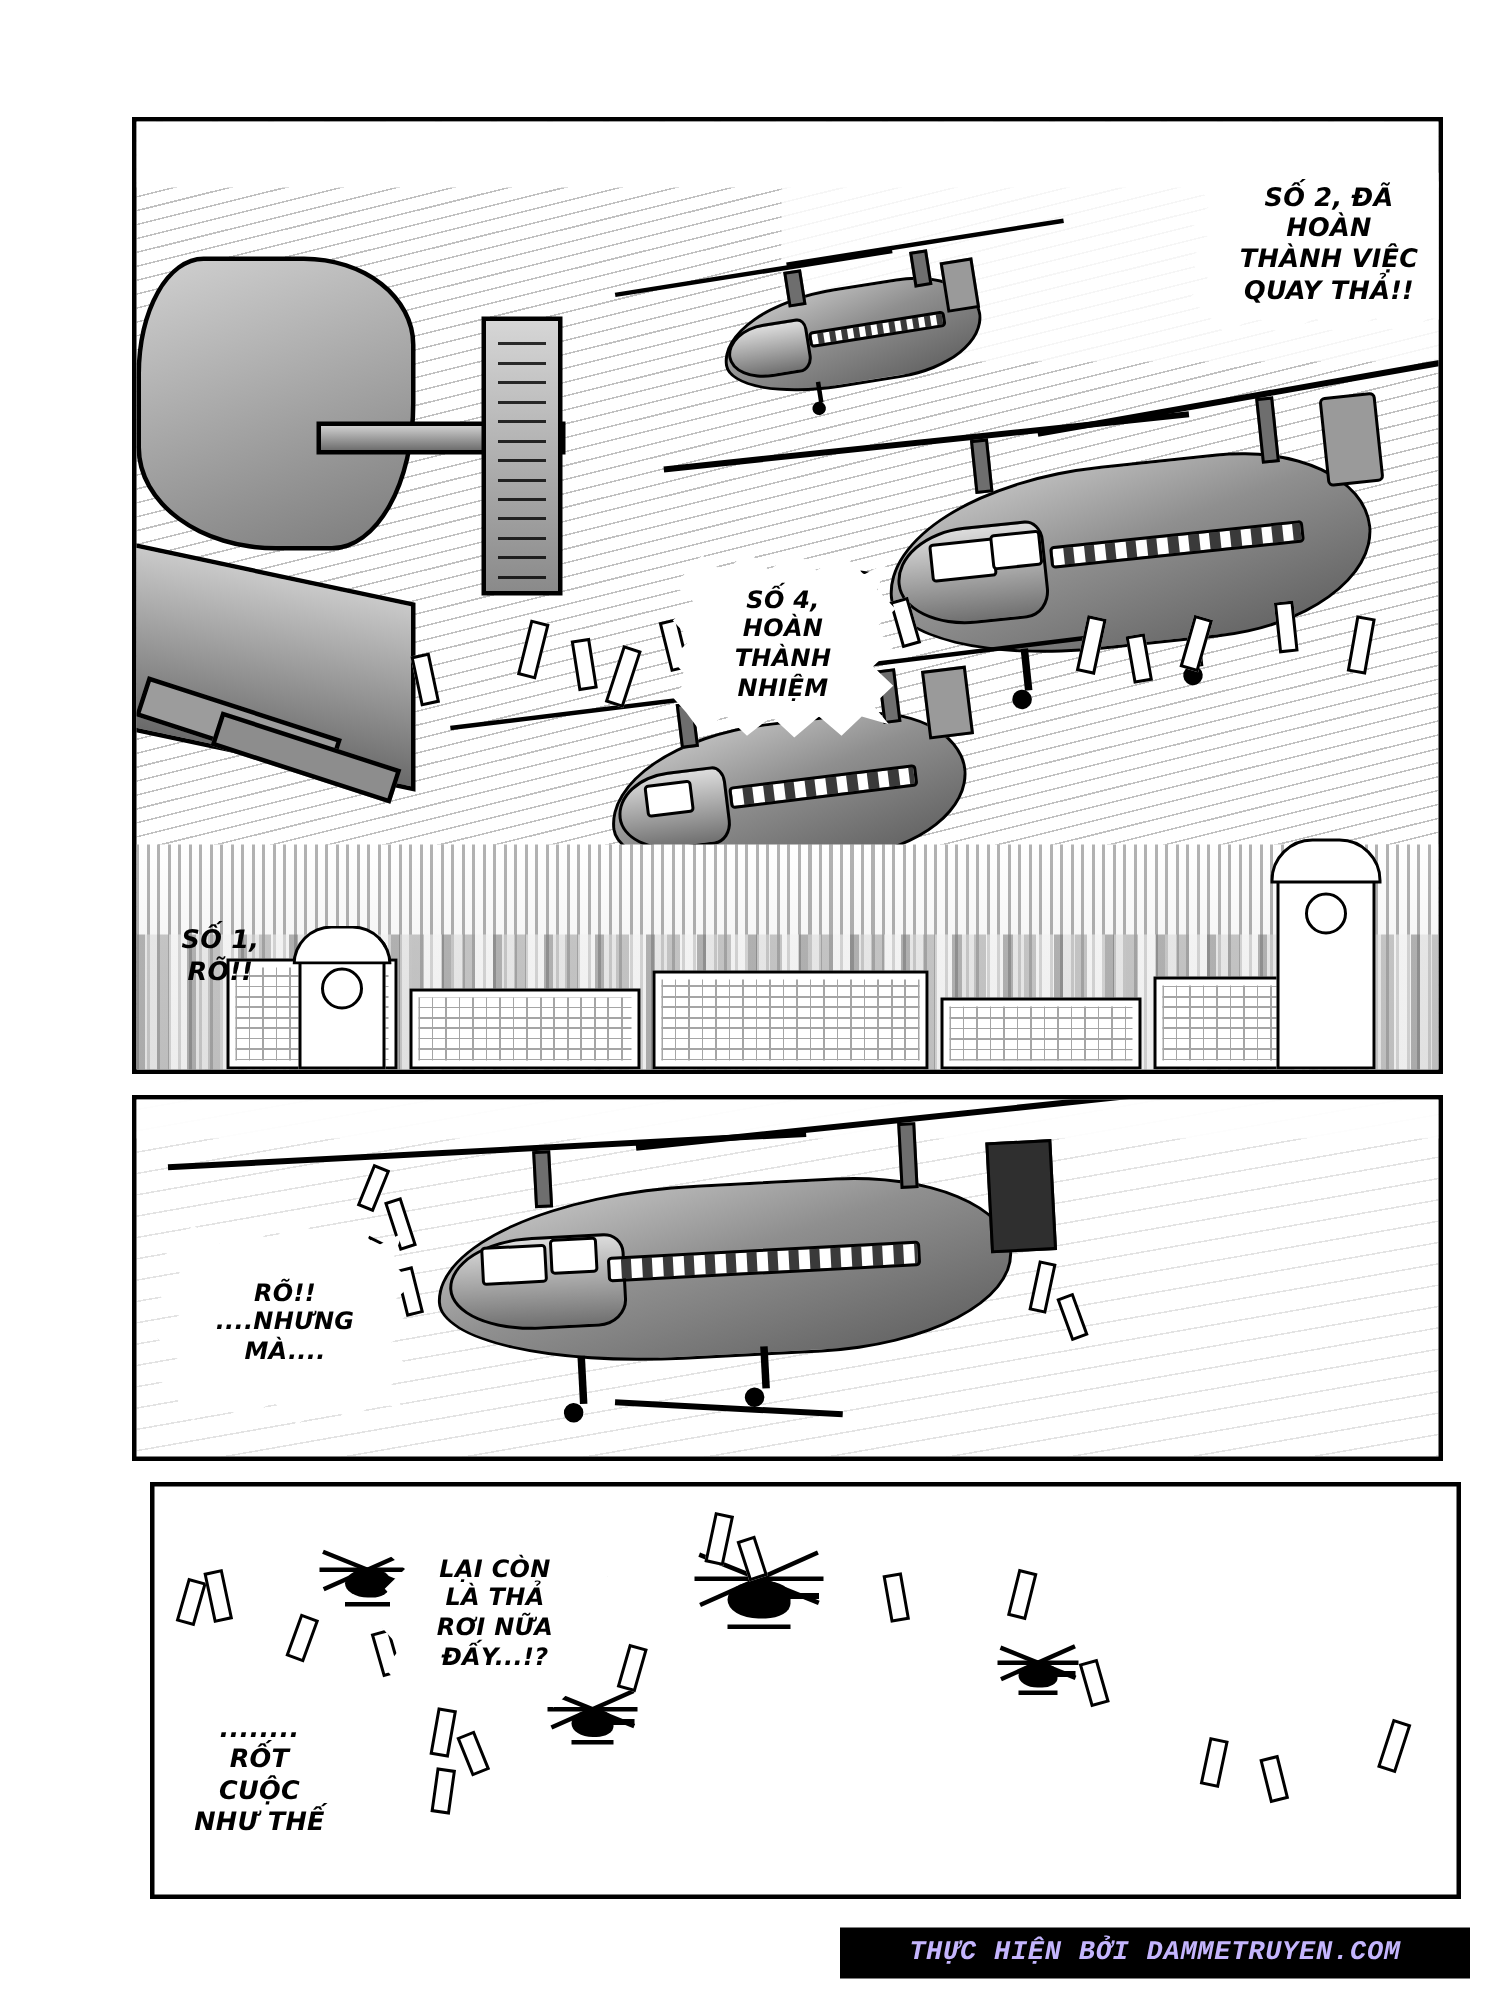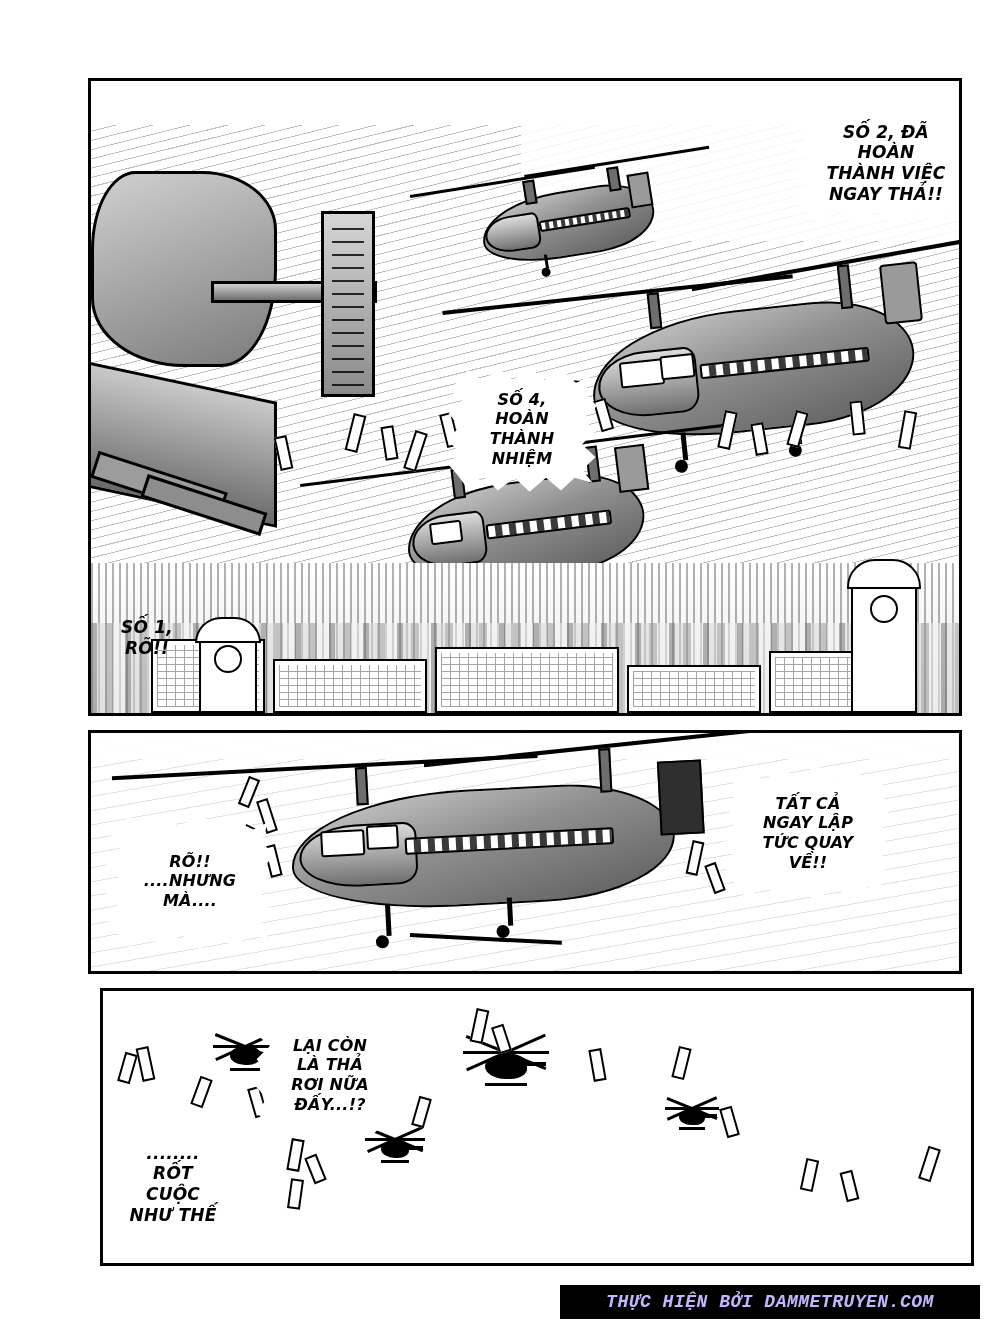--- a/index.html
+++ b/index.html
@@ -185,21 +185,21 @@
       <div class="tower" style="left:760px;width:62px;height:130px;">
         <div class="cap" style="width:70px;height:26px;top:-22px;"></div>
         <div class="clock" style="left:17px;top:14px;"></div>
       </div>
     </div>
 
     <div class="balloon spiky" id="b1" style="left:700px;top:18px;width:190px;height:128px;font-size:17px;">
       <span class="b-txt">SỐ 2, ĐÃ
 HOÀN
 THÀNH VIỆC
-NGAY THẢ!!</span>
+QUAY THẢ!!</span>
     </div>
 
     <div class="balloon spiky" id="b2" style="left:356px;top:284px;width:150px;height:128px;font-size:16px;">
       <span class="b-txt">SỐ 4,
 HOÀN
 THÀNH
 NHIỆM</span>
     </div>
 
 
@@ -237,26 +237,20 @@
     <div class="leaf" style="left:176px;top:112px;width:8px;height:28px;transform:rotate(-14deg);"></div>
     <div class="leaf" style="left:598px;top:108px;width:8px;height:30px;transform:rotate(12deg);"></div>
     <div class="leaf" style="left:618px;top:130px;width:8px;height:26px;transform:rotate(-20deg);"></div>
 
     <div class="balloon spiky" id="b5" style="left:14px;top:78px;width:170px;height:140px;font-size:16px;">
       <span class="b-txt">RÕ!!
 ....NHƯNG
 MÀ....</span>
     </div>
 
-    <div class="balloon spiky" id="b6" style="left:632px;top:30px;width:170px;height:140px;font-size:16px;">
-      <span class="b-txt">TẤT CẢ
-NGAY LẬP
-TỨC QUAY
-VỀ!!</span>
-    </div>
   </div>
 
   <div class="panel" id="panel-3">
 
     <div class="heli-sil" style="left:110px;top:44px;width:64px;height:40px;">
       <div class="blade"></div>
         <div class="blade b2"></div>
         <div class="blade b3"></div>
       <div class="b"></div>
         <div class="tail"></div>

